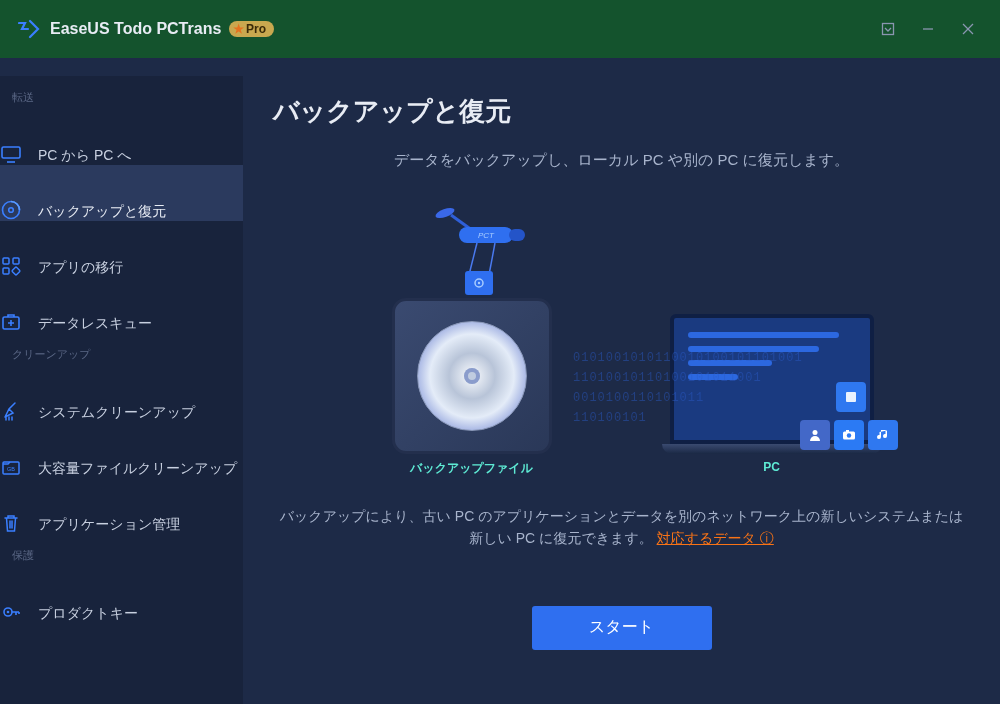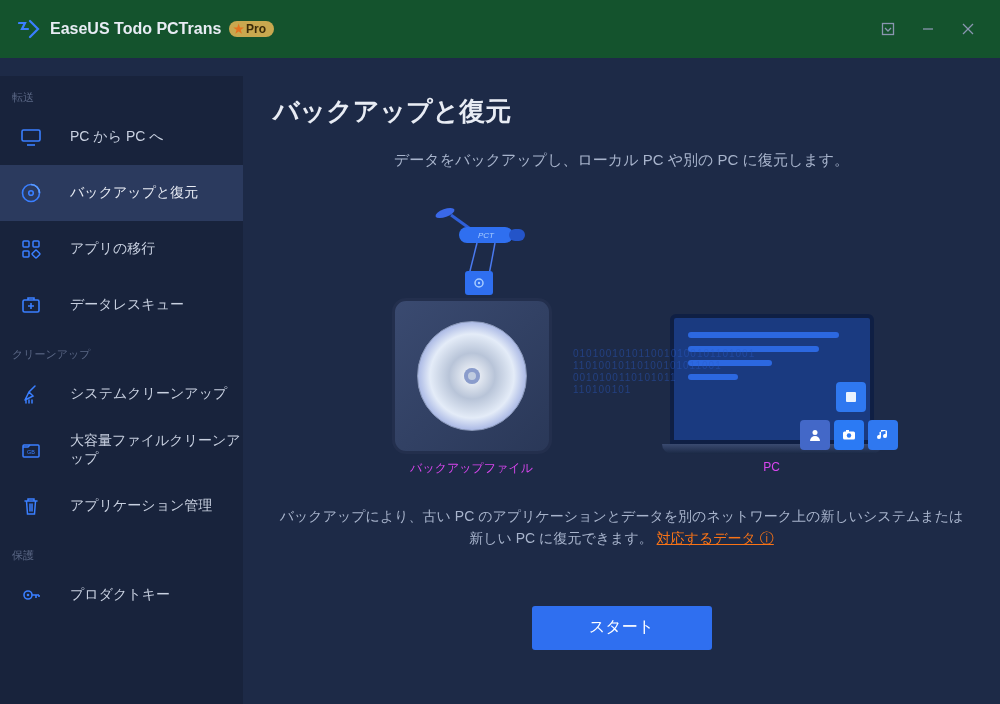--- a/index.html
+++ b/index.html
@@ -65,24 +65,23 @@
   height: 646px;
   background: #18233c;
 }
 .section-label {
   color: #5a6785;
   font-size: 11px;
   padding: 14px 12px 4px 12px;
 }
 .nav-item {
   display: flex;
-  align-items: center;
+  align-items: flex-end;
   height: 56px;
-  padding-left: 20px;
-  gap: 28px;
+  gap: 16px;
   cursor: pointer;
   color: #c8d0e0;
   font-size: 14px;
 }
 .nav-item.active {
   background: #2b3a5e;
   color: #e8ecf4;
 }
 .nav-icon {
   width: 22px;
@@ -129,22 +128,23 @@
 }
 .illust-box {
   width: 200px;
   height: 260px;
   display: flex;
   align-items: flex-end;
   justify-content: center;
 }
 .illust-caption {
   font-size: 12px;
-  color: #d946ef;
+  color: #5eead4;
   margin-top: 6px;
+  font-weight: bold;
 }
 
 
 .tablet {
   width: 160px;
   height: 156px;
   background: linear-gradient(135deg, #3a4a70, #2a3858);
   border-radius: 14px;
   border: 3px solid #232f4d;
   display: flex;
@@ -259,24 +259,24 @@
 
 
 .stream {
   position: absolute;
   top: 290px;
   left: 330px;
   width: 250px;
   height: 60px;
   pointer-events: none;
   color: #2a5bc8;
-  font-family: Liberation Sans, sans-serif;
-  font-size: 10px;
+  font-family: Liberation Mono, monospace;
+  font-size: 12px;
   letter-spacing: 1px;
-  line-height: 12px;
+  line-height: 20px;
   opacity: 0.45;
   text-align: left;
 }
 </style>
 </head>
 <body>
 
 <div class="titlebar">
   <span class="logo-icon">
     <svg width="22" height="20" viewBox="0 0 22 20">

